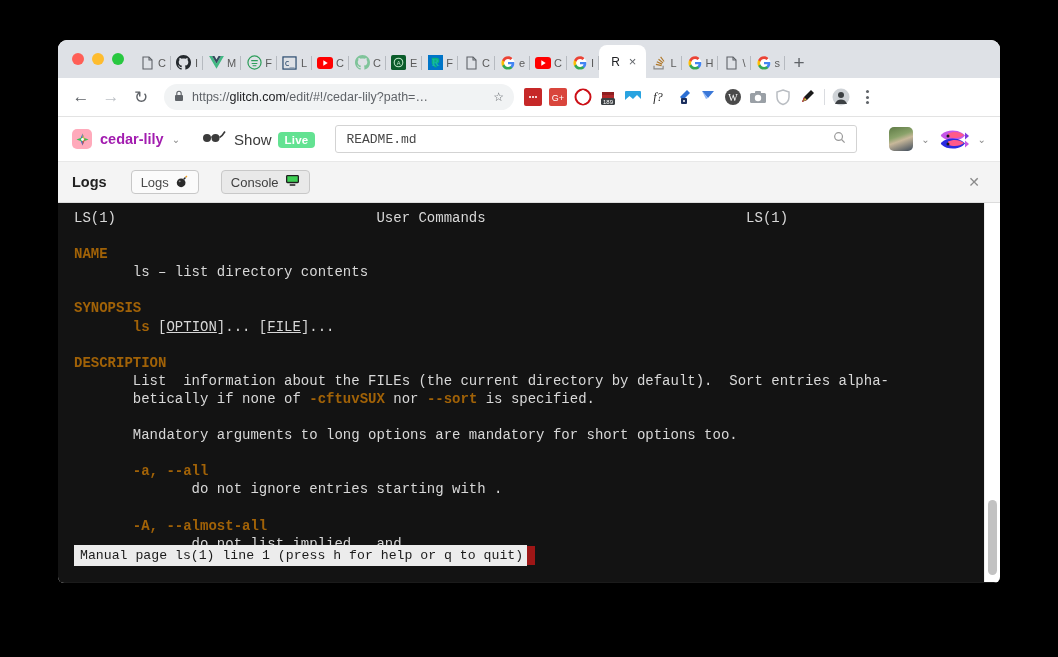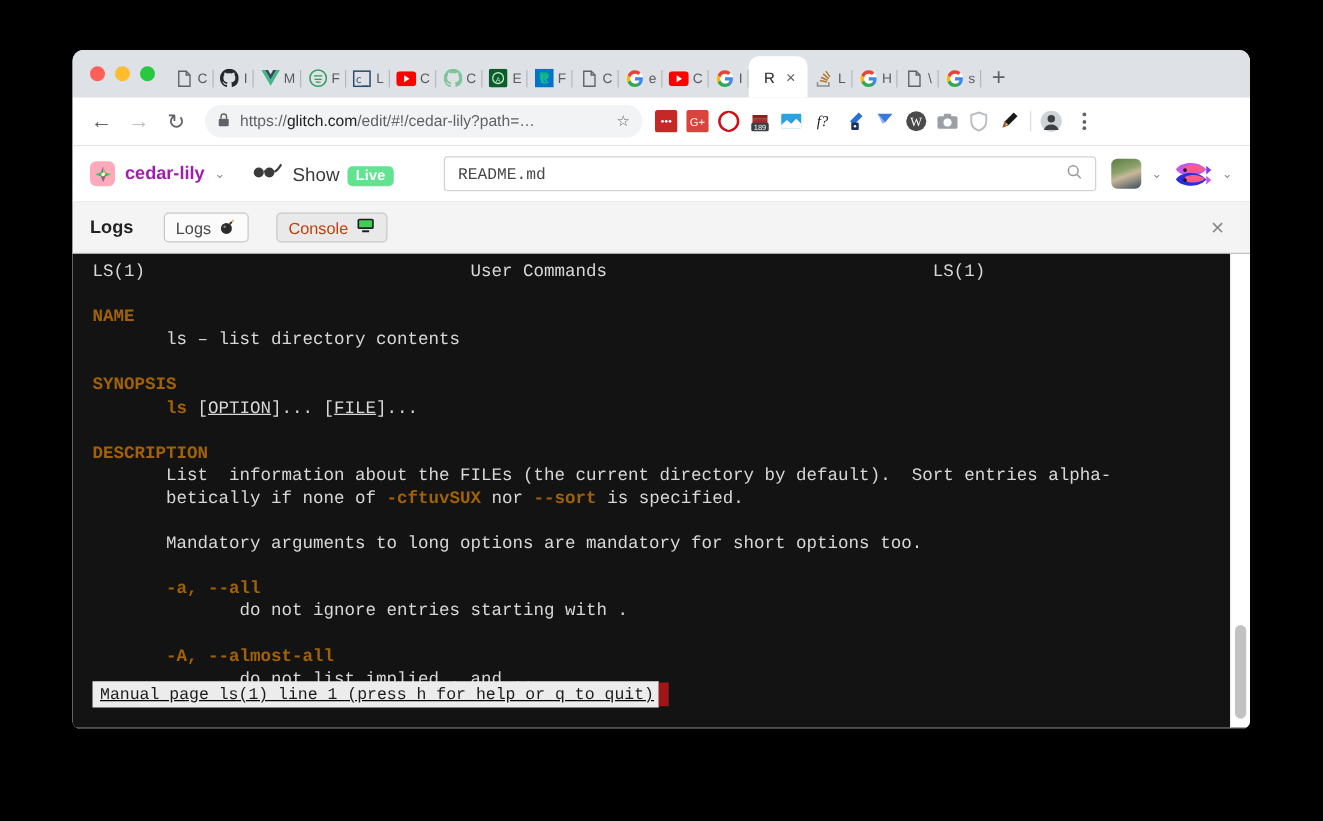--- a/index.html
+++ b/index.html
@@ -203,21 +203,21 @@
     margin-left: 22px; cursor: pointer;
   }
   #show-label { font-size: 15px; color: #3b3b3b; }
   #live-badge {
     background: #63e292; color: #ffffff;
     font-size: 11.5px; font-weight: bold;
     padding: 2px 7px; border-radius: 4px;
     letter-spacing: .2px;
   }
   #file-search {
-    margin-left: 40px;
+    margin-left: 20px;
     width: 500px;
     height: 26px;
     border: 1px solid #d3d3d3;
     border-radius: 3px;
     display: flex; align-items: center;
     padding: 0 10px;
     background: #fff;
   }
   #file-search-value {
     font-family: "Liberation Mono", monospace;
@@ -251,21 +251,21 @@
     display: flex; align-items: center; gap: 6px;
     height: 24px;
     padding: 0 9px;
     border: 1px solid #c8c8c8;
     border-radius: 4px;
     background: #fbfbfb;
     font-size: 13px;
     color: #4a4a4a;
     cursor: pointer;
   }
-  .log-btn.solid { background: #e9e9e9; color: #c2410c; }
+  .log-btn.solid { background: #e9e9e9; color: #404040; }
   #logs-close {
     margin-left: auto;
     color: #8a8a8a;
     font-size: 14px;
     cursor: pointer;
     padding: 4px 6px;
   }
 
   
   #terminal-wrap {
@@ -292,21 +292,20 @@
   #term-lines .u { text-decoration: underline; }
   #status-line {
     position: absolute;
     left: 16px;
     bottom: 16px;
     display: flex;
     align-items: center;
     font-family: "Liberation Mono", monospace;
     font-size: 13.2px;
     line-height: 19px;
-    text-decoration: underline;
   }
   #status-text {
     background: #ececec;
     color: #1b1b1b;
     padding: 1px 4px 1px 6px;
     white-space: pre;
   }
   #status-cursor {
     width: 8px;
     height: 19px;

